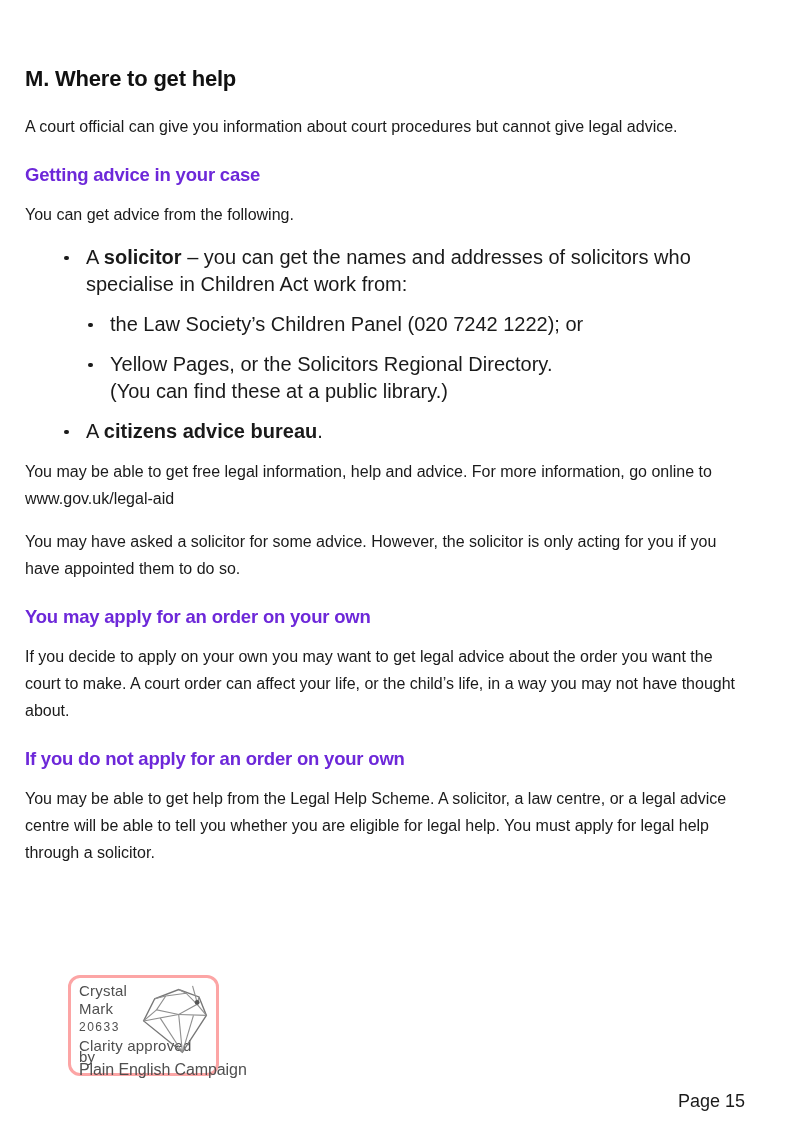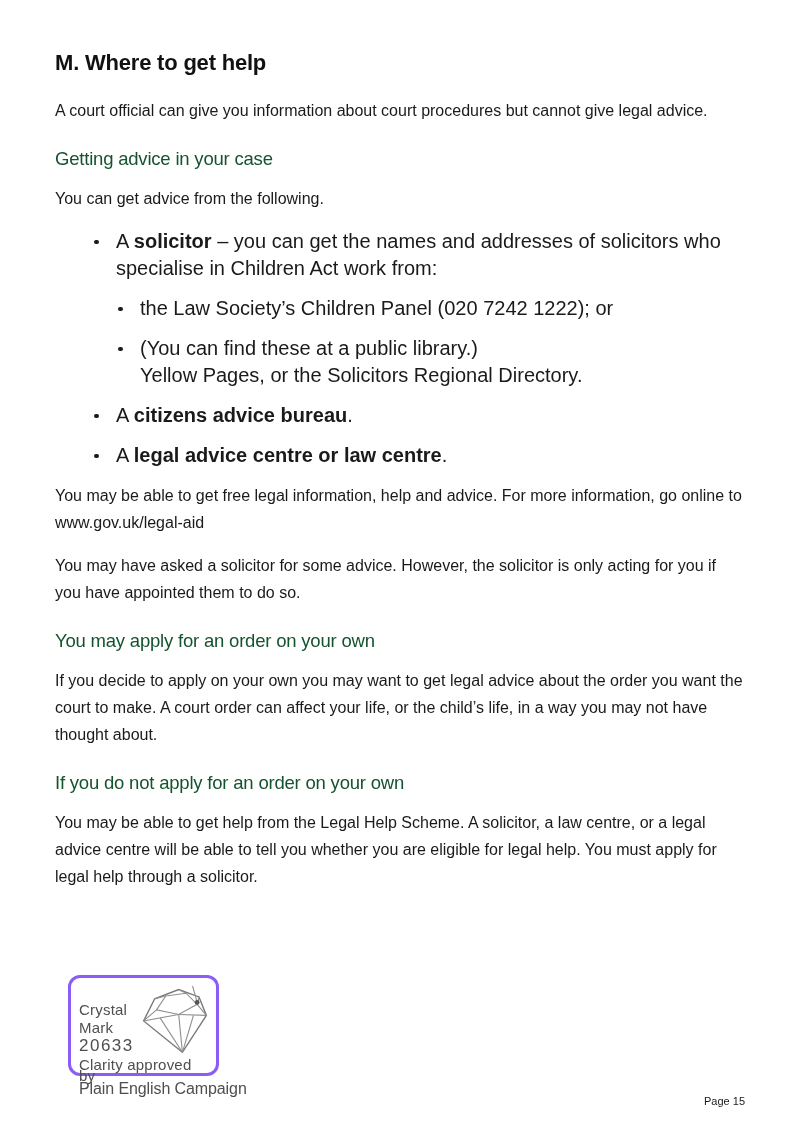--- a/index.html
+++ b/index.html
@@ -8,35 +8,36 @@
     width: 800px;
     height: 1131px;
     margin: 0 auto;
     background: #ffffff;
     font-family: "Liberation Sans", sans-serif;
     color: #1a1a1a;
     overflow: hidden;
     box-sizing: border-box;
   }
   .content {
-    padding: 50px 55px 0 55px;
+    padding: 50px 55px 0 25px;
+    margin-top: 16px;
   }
   h1 {
     font-size: 22px;
     line-height: 26px;
     font-weight: 700;
     color: #111111;
     margin: 0 0 21px 0;
     letter-spacing: -0.2px;
   }
   h2 {
     font-size: 18.5px;
     line-height: 23px;
-    font-weight: 400;
-    color: #14532d;
+    font-weight: 700;
+    color: #6d28d9;
     margin: 23px 0 15px 0;
     letter-spacing: -0.2px;
   }
   p {
     font-size: 16px;
     line-height: 27px;
     margin: 0 0 16px 0;
   }
   .list { margin: 0 0 4px 0; }
   .li {
@@ -60,37 +61,37 @@
   b { font-weight: 700; }
 
   
   .crystal-mark {
     position: absolute;
     left: 68px;
     top: 975px;
     width: 151px;
     height: 101px;
     box-sizing: border-box;
-    border: 3px solid #8b5cf6;
+    border: 3px solid #fca5a5;
     border-radius: 12px;
     background: #ffffff;
     color: #4f4f4f;
-    padding: 23px 6px 4px 8px;
+    padding: 4px 6px 4px 8px;
   }
   .cm-name   { font-size: 15px; line-height: 17.5px; letter-spacing: 0.2px; }
-  .cm-number { font-size: 17px; line-height: 20px; letter-spacing: 1.5px; }
+  .cm-number { font-size: 12px; line-height: 20px; letter-spacing: 1.5px; }
   .cm-tagline{ font-size: 15px; line-height: 11px; margin-top: 3px; letter-spacing: 0.2px; }
   .cm-org    { font-size: 16px; line-height: 15px; white-space: nowrap; letter-spacing: -0.1px; }
   .cm-diamond { position: absolute; top: 6px; right: 4px; }
 
   .page-footer {
     position: absolute;
     top: 1093px;
     right: 55px;
-    font-size: 11px;
+    font-size: 18px;
     line-height: 16px;
     color: #1a1a1a;
     padding-left: 19px;
   }
 </style>
 </head>
 <body>
 
 <div class="page">
   <div class="content">
@@ -111,35 +112,31 @@
       </div>
 
       <div class="list">
         <div class="li l2">
           <span class="dot"></span>
           <span>the Law Society’s Children Panel (020 7242 1222); or</span>
         </div>
         <div class="li l2">
           <span class="dot"></span>
           <div>
+            <div>Yellow Pages, or the Solicitors Regional Directory.</div>
             <div>(You can find these at a public library.)</div>
-            <div>Yellow Pages, or the Solicitors Regional Directory.</div>
           </div>
         </div>
       </div>
 
       <div class="li l1">
         <span class="dot"></span>
         <span><span>A </span><b>citizens advice bureau</b><span>.</span></span>
       </div>
 
-      <div class="li l1">
-        <span class="dot"></span>
-        <span><span>A </span><b>legal advice centre or law centre</b><span>.</span></span>
-      </div>
 
     </div>
 
     <p>You may be able to get free legal information, help and advice. For more information, go online to www.gov.uk/legal-aid</p>
 
     <p>You may have asked a solicitor for some advice. However, the solicitor is only acting for you if you have appointed them to do so.</p>
 
     <h2>You may apply for an order on your own</h2>
 
     <p>If you decide to apply on your own you may want to get legal advice about the order you want the court to make. A court order can affect your life, or the child’s life, in a way you may not have thought about.</p>

